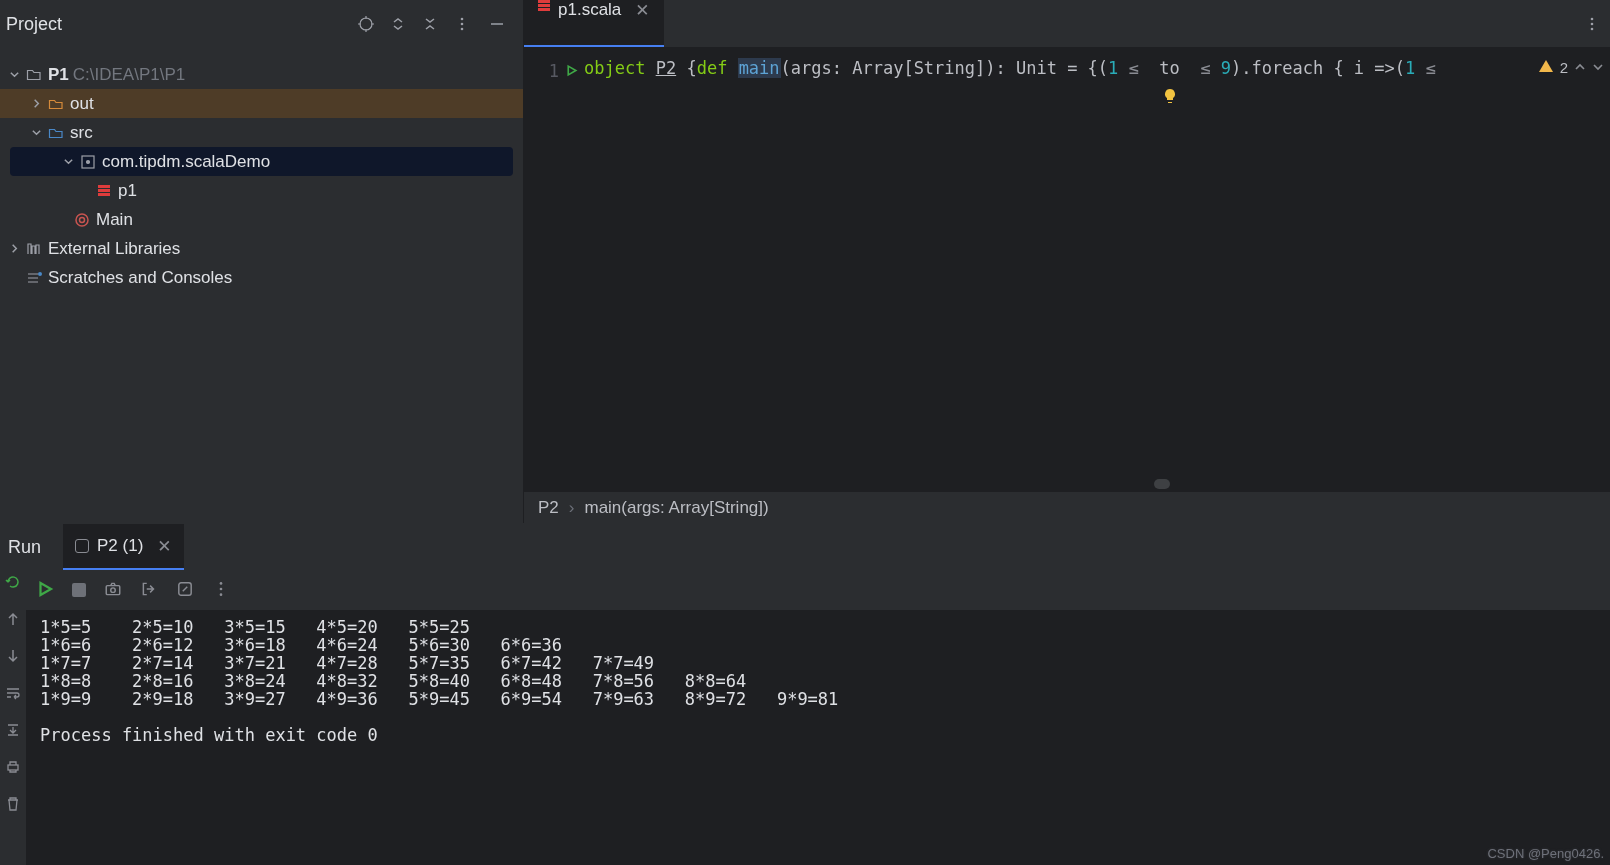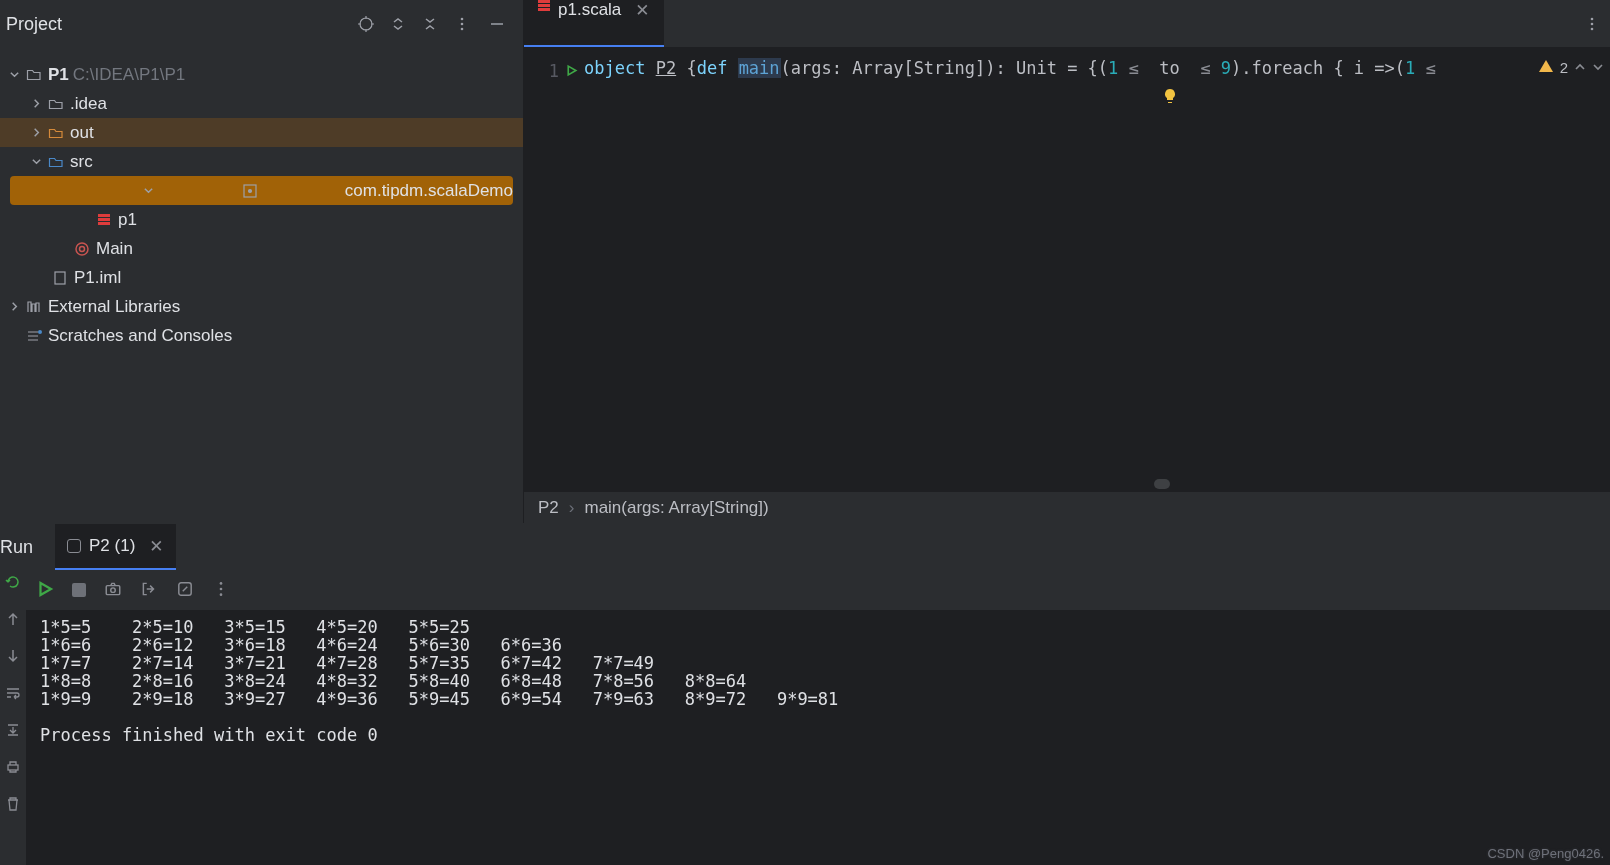--- a/index.html
+++ b/index.html
@@ -52,21 +52,21 @@
     padding-left: 4px;
     font-size: 17px;
     color: #dfe1e5;
     cursor:pointer;
   }
   .tree-row .indent { display:inline-block; }
   .tree-row .chev { width: 20px; text-align:center; color: #9da0a8; font-size:14px; }
   .tree-row .chev.hidden { visibility: hidden; }
   .tree-icon { width: 20px; display:flex; align-items:center; justify-content:center; margin-right: 4px; }
   .tree-icon svg{width:16px;height:16px;}
-  .tree-row.selected { background:#a16207; border-radius:4px; margin:0 10px; padding-left:0;justify-content:space-between; }
+  .tree-row.selected { background:#0f172a; border-radius:4px; margin:0 10px; padding-left:0; }
   .tree-row.out { background:#4e3c27; }
   .muted { color:#73777f; margin-left:4px; }
   .scala-stack{display:flex;flex-direction:column;gap:1px;}
   .scala-stack span{display:block;width:12px;height:3px;background:#df3c3c;}
 
   
   .editor-area { flex:1; display:flex; flex-direction:column; background:#1e1f22; min-width:0;}
   .tab-bar { height:48px; display:flex; align-items:stretch; background:#2b2d30; border-bottom:1px solid #1e1f22;}
   .tab {
     display:flex; align-items:flex-start; padding: 0 14px; gap:8px;
@@ -80,21 +80,21 @@
 
   .code-area{ flex:1; display:flex; position:relative; min-height:0;}
   .gutter{ width:60px; text-align:right; padding-right:6px; padding-top:10px; color:#575962; font-family:"Menlo","Consolas",monospace; font-size:17px;}
   .gutter-row{display:flex;justify-content:flex-end;align-items:center;gap:6px;height:26px;}
   .run-tri{color:#3fa847;}
   .bulb{position:absolute;left:638px;top:40px;color:#f2c341;}
   .code-line{
     padding-top:10px; font-family:"Menlo","Consolas",monospace; font-size:17px;
     white-space:pre; color:#bcbec4; overflow:hidden;
   }
-  .kw{color:#7dd3fc;} .fn{color:#5da3d5;} .id{color:#bcbec4;} .num{color:#2aacb8;}
+  .kw{color:#84cc16;} .fn{color:#5da3d5;} .id{color:#bcbec4;} .num{color:#2aacb8;}
   .caret-word{background:#2d3a4d;padding:0 1px;}
   .op{color:#8a8c93;}
 
   .editor-right-inspect{
     position:absolute; right:6px; top:10px; display:flex; align-items:center; gap:6px;
     color:#bcbec4; font-size:15px;
   }
   .warn-tri{color:#f2b84b;}
   .editor-right-inspect .chev-up, .editor-right-inspect .chev-down{color:#8a8c93;}
 
@@ -105,21 +105,21 @@
   .breadcrumb{
     height:32px; display:flex; align-items:center; gap:10px; padding-left:14px;
     border-top:1px solid #1e1f22; color:#bcbec4; font-size:17px; background:#2b2d30;
   }
 
   
   .run-panel{
     height:342px; background:#1e1f22; border-top:1px solid #2b2d30; display:flex; flex-direction:column;
   }
   .run-header{
-    height:46px; display:flex; align-items:center; background:#2b2d30; padding-left:0;
+    height:46px; display:flex; align-items:center; background:#2b2d30; padding-left:8px;
   }
   .run-title{font-size:18px;color:#dfe1e5;padding-left:0;}
   .run-tab{
     margin-left:22px;height:100%;display:flex;align-items:center;gap:8px;padding:0 12px;
     background:#1e1f22;border-bottom:2px solid #467ff2;color:#dfe1e5;font-size:17px;text-align:center;
   }
   .run-tab .sq-icon{width:14px;height:14px;border:1.5px solid #8a8c93;border-radius:3px;}
   .run-tab .close{color:#8a8c93;margin-left:6px;cursor:pointer;}
 
   .run-body{flex:1;display:flex;min-height:0;}
@@ -205,32 +205,20 @@
           </span>
           <span class="tree-icon">
             <svg viewBox="0 0 16 16" fill="none" stroke="#9da0a8" stroke-width="1.2">
                 <path d="M1.5 3.5h5l1.5 2h6v7h-12.5z"></path>
               </svg>
           </span>
           <span style="font-weight:700">P1</span>
           <span class="muted">C:\IDEA\P1\P1</span>
         </div>
 
-        <div class="tree-row">
-          <span class="indent" style="width:22px"></span>
-          <span class="chev"><svg viewBox="0 0 12 12" width="11" height="11" fill="none" stroke="currentColor" stroke-width="1.6">
-                <path d="M4 2l4 4-4 4"></path>
-              </svg></span>
-          <span class="tree-icon">
-              <svg viewBox="0 0 16 16" fill="none" stroke="#9da0a8" stroke-width="1.2">
-                <path d="M1.5 4.5h5l1.5 2h6v6h-12.5z"></path>
-              </svg>
-            </span>
-          <span>.idea</span>
-        </div>
 
         <div class="tree-row out">
           <span class="indent" style="width:22px"></span>
           <span class="chev"><svg viewBox="0 0 12 12" width="11" height="11" fill="none" stroke="currentColor" stroke-width="1.6">
                 <path d="M4 2l4 4-4 4"></path>
               </svg></span>
           <span class="tree-icon">
               <svg viewBox="0 0 16 16" fill="none" stroke="#d58a3a" stroke-width="1.2">
                 <path d="M1.5 4.5h5l1.5 2h6v6h-12.5z"></path>
               </svg>
@@ -281,29 +269,20 @@
           <span class="indent" style="width:68px"></span>
           <span class="tree-icon">
               <svg viewBox="0 0 16 16" fill="none" stroke="#c75450" stroke-width="1.5">
                 <circle cx="8" cy="8" r="6"></circle>
                 <circle cx="8" cy="8" r="2.5"></circle>
               </svg>
             </span>
           <span>Main</span>
         </div>
 
-        <div class="tree-row">
-          <span class="indent" style="width:46px"></span>
-          <span class="tree-icon">
-              <svg viewBox="0 0 16 16" fill="none" stroke="#9da0a8" stroke-width="1.2">
-                <rect x="3" y="2" width="10" height="12"></rect>
-              </svg>
-            </span>
-          <span>P1.iml</span>
-        </div>
 
         <div class="tree-row">
           <span class="indent" style="width:0"></span>
           <span class="chev"><svg viewBox="0 0 12 12" width="11" height="11" fill="none" stroke="currentColor" stroke-width="1.6">
                 <path d="M4 2l4 4-4 4"></path>
               </svg></span>
           <span class="tree-icon">
               <svg viewBox="0 0 16 16" fill="none" stroke="#9da0a8" stroke-width="1.2">
                 <path d="M2 13V3h3v10M6 13V5h3v8M10 13V4h3v9"></path>
               </svg>

